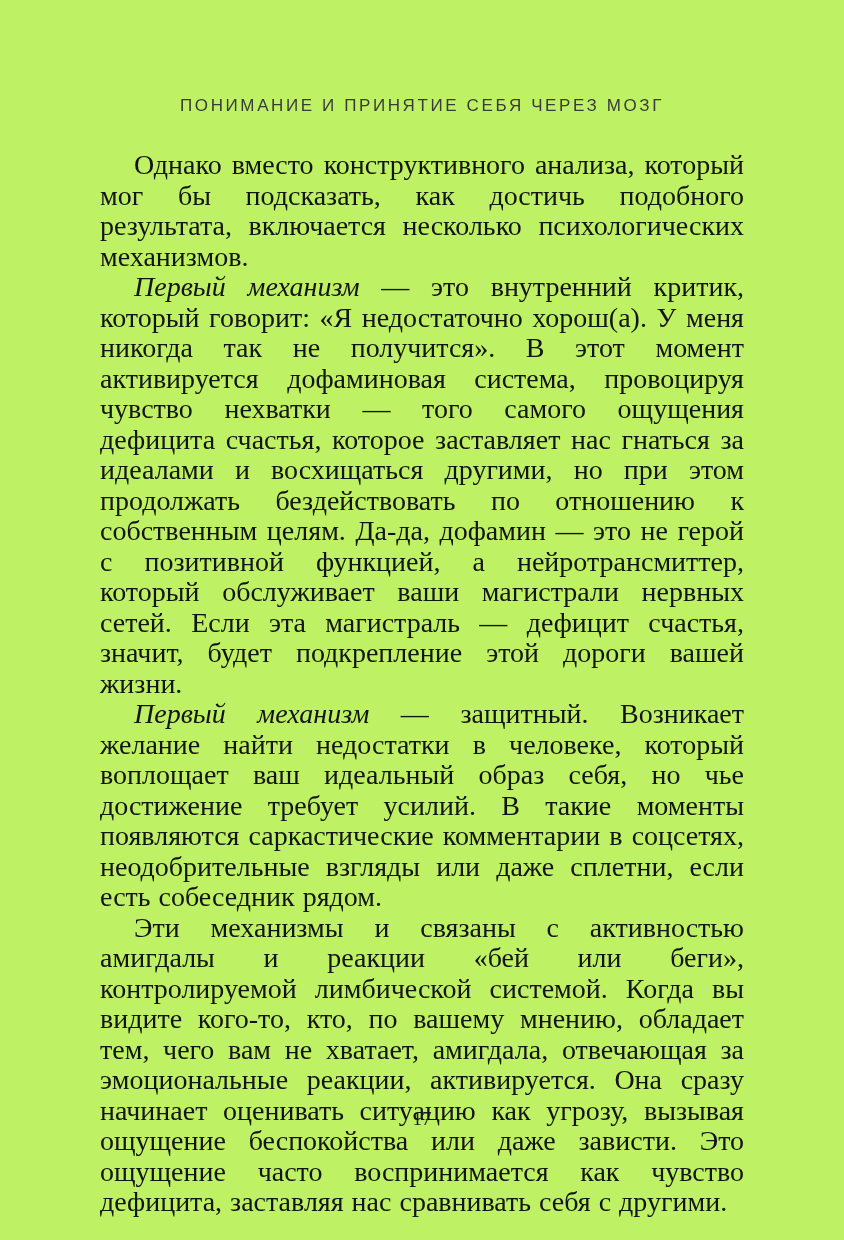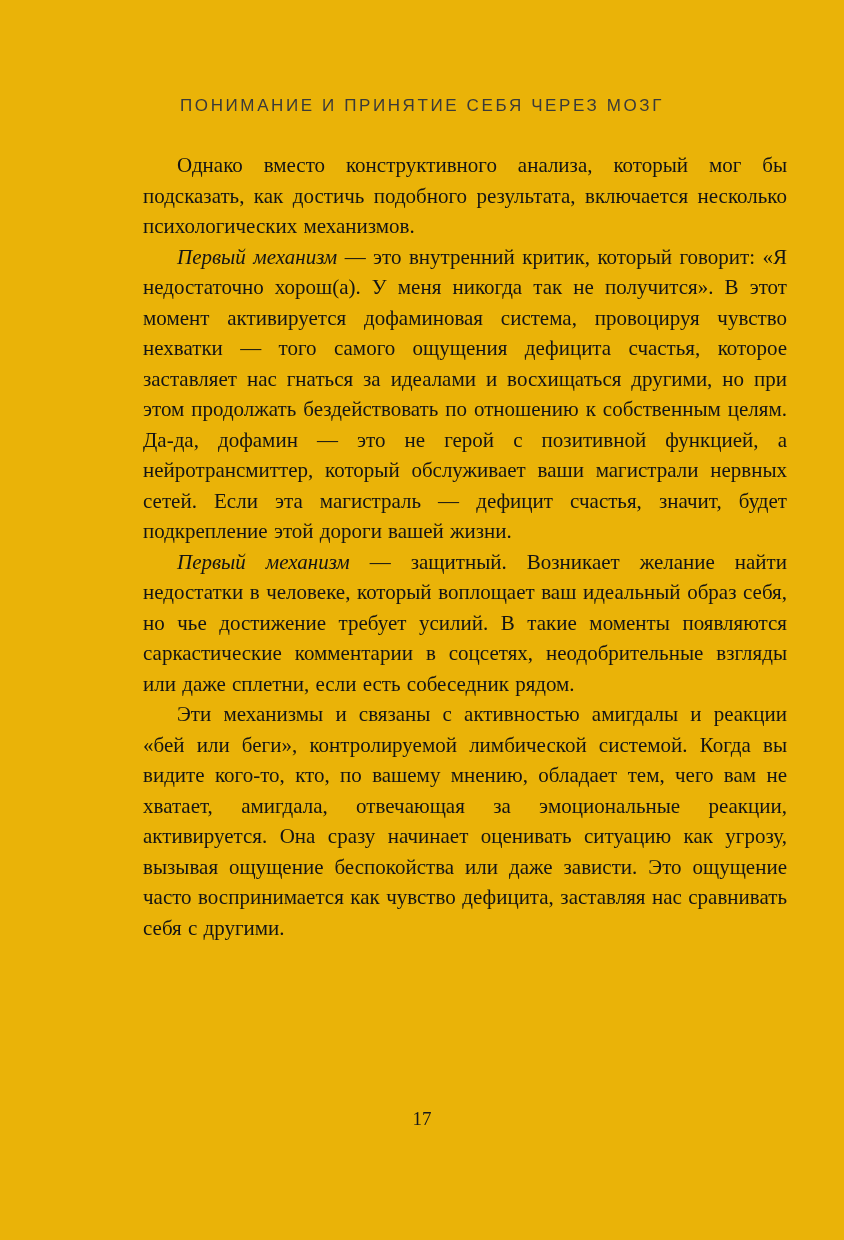--- a/index.html
+++ b/index.html
@@ -14,47 +14,46 @@
     overflow: hidden;
     font-family: "Liberation Serif", serif;
     color: #141414;
   }
   .page {
     position: absolute;
     left: 0;
     top: 0;
     width: 844px;
     height: 1240px;
-    background: #eab308;
+    background: #bef264;
   }
   .running-head {
     position: absolute;
     top: 96px;
     left: 0;
     width: 844px;
     text-align: center;
     font-family: "Liberation Sans", sans-serif;
     font-size: 17px;
     font-weight: 400;
     letter-spacing: 2.6px;
     color: #3a3a3a;
     white-space: nowrap;
   }
   .body-text {
     position: absolute;
     top: 150px;
     left: 100px;
     width: 644px;
-    font-size: 21px;
+    font-size: 28px;
     line-height: 30.5px;
     text-align: justify;
     hyphens: auto;
     -webkit-hyphens: auto;
     word-spacing: 1px;
-    margin-left: 43px;
   }
   .body-text p {
     margin: 0;
     padding: 0;
     text-indent: 34px;
   }
   .lead {
     font-style: italic;
   }
   .page-number {

